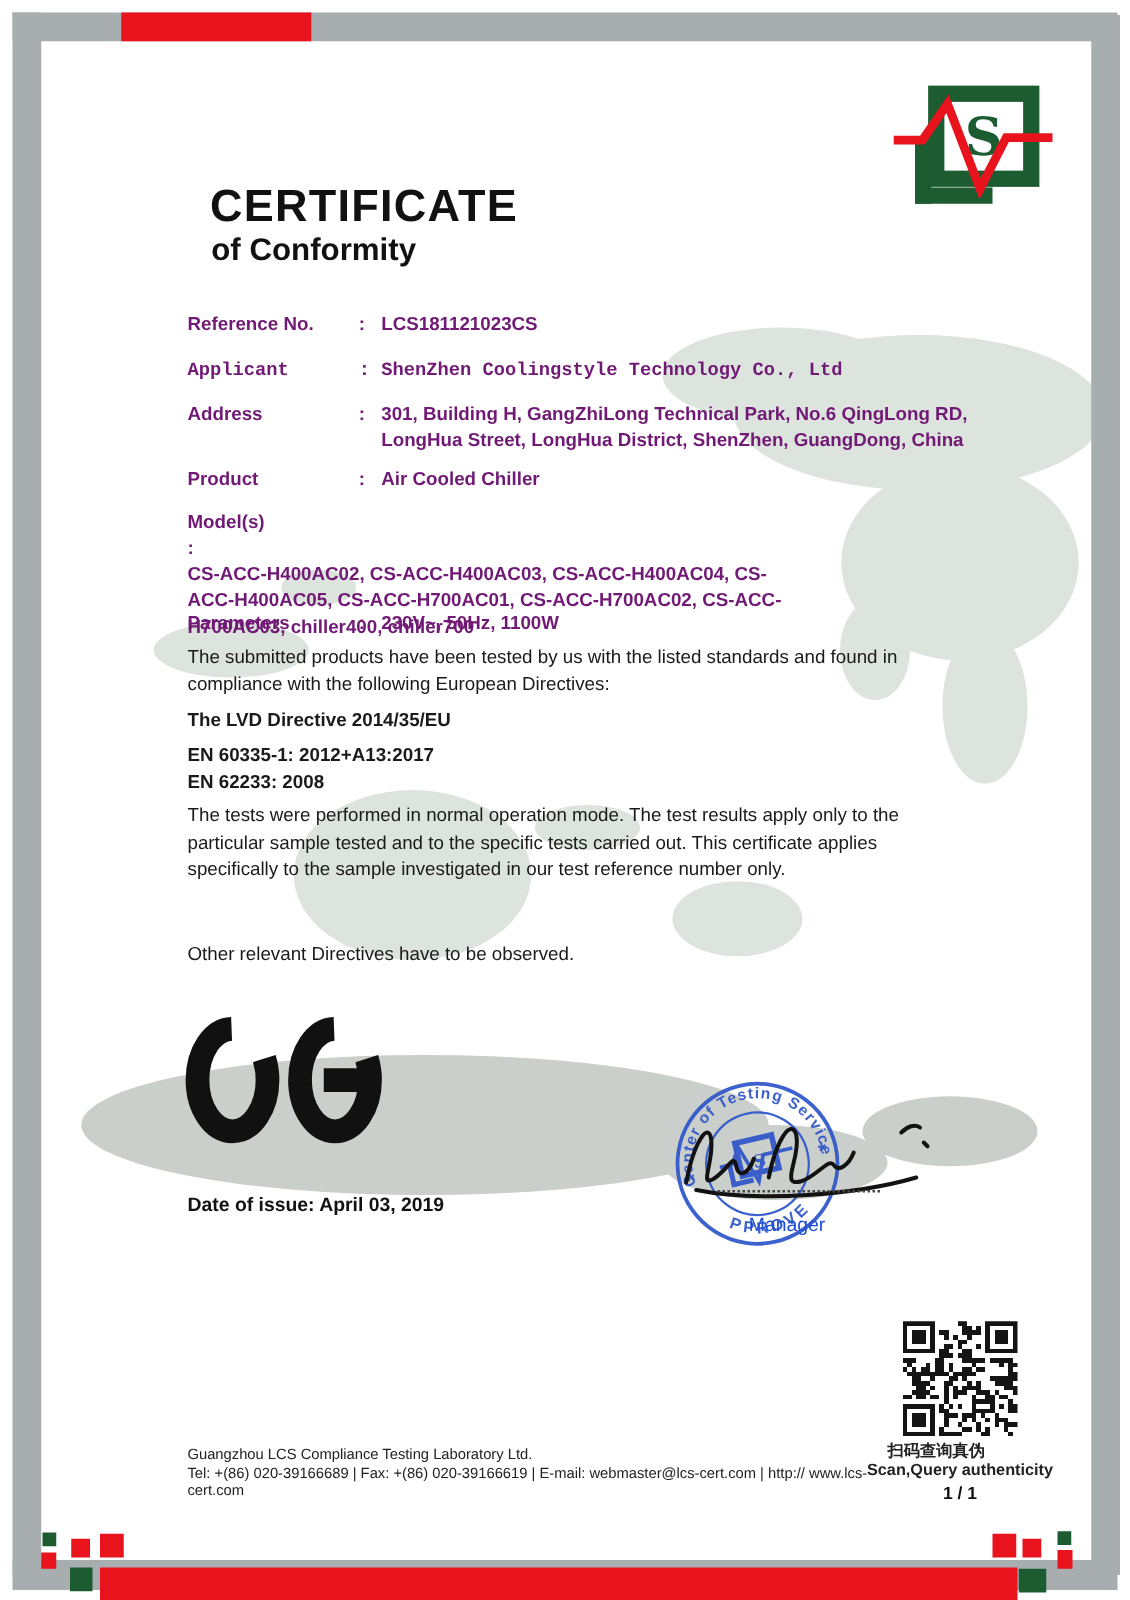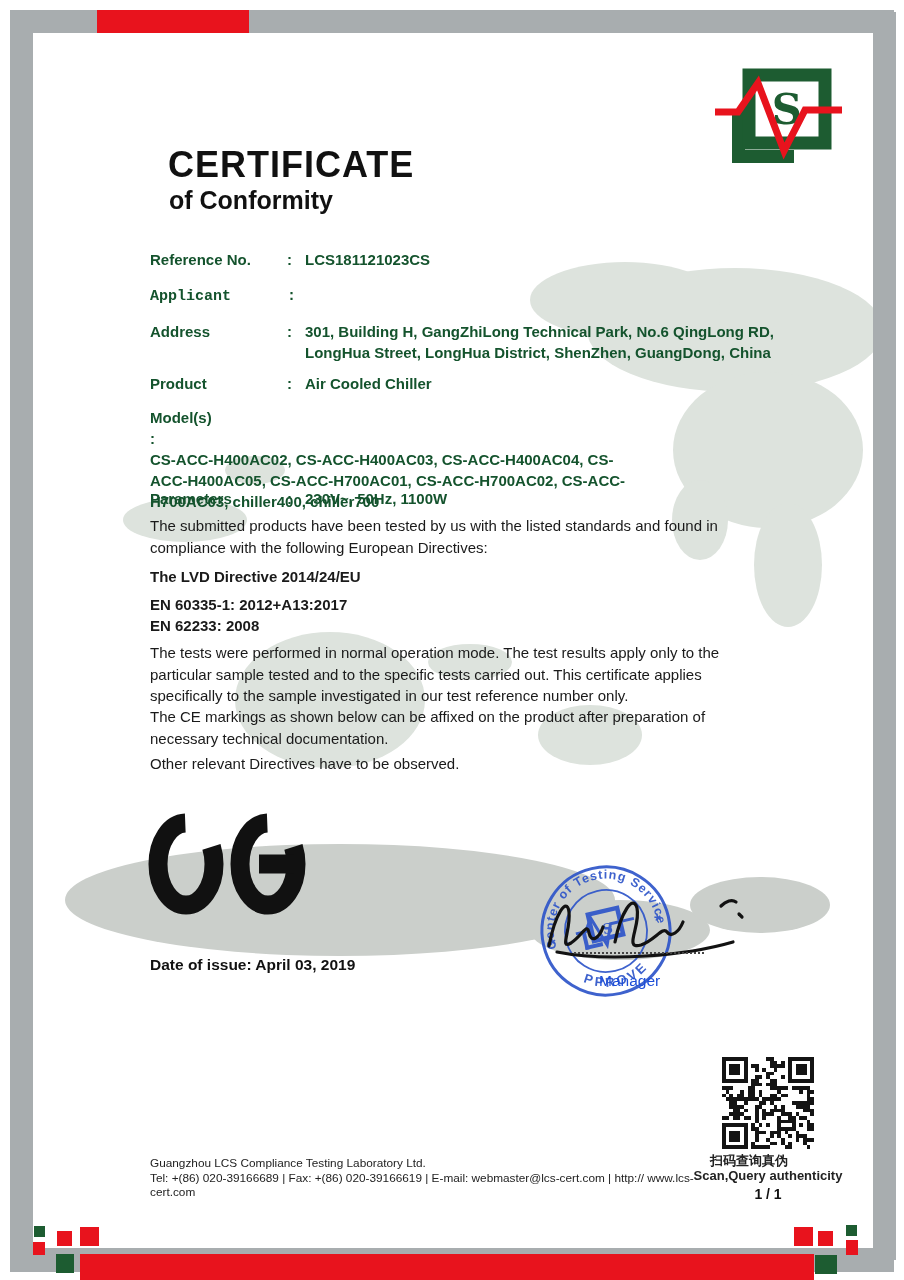--- a/index.html
+++ b/index.html
@@ -9,21 +9,21 @@
   .bar{position:absolute;background:#a8adaf;}
   .red{background:#e8131d !important;}
   .green{background:#1d5c31 !important;}
   .sq{position:absolute;}
   
   .map{position:absolute;left:0;top:0;z-index:0;}
   
   .content{position:absolute;left:0;top:0;width:100%;height:100%;z-index:2;}
   .title-main{position:absolute;left:168px;top:144px;font-size:36px;font-weight:bold;letter-spacing:1px;color:#111;}
   .title-sub{position:absolute;left:169px;top:186px;font-size:25px;font-weight:bold;color:#111;}
-  .frow{position:absolute;left:150px;width:670px;display:flex;font-size:15px;font-weight:bold;line-height:21px;color:#14532d;}
+  .frow{position:absolute;left:150px;width:670px;display:flex;font-size:15px;font-weight:bold;line-height:21px;color:#701a75;}
   .frow .lbl{width:137px;flex:none;}
   .frow .col{width:18px;flex:none;}
   .frow .val{width:495px;}
   .para{position:absolute;left:150px;width:592px;font-size:15px;line-height:21.5px;color:#1a1a1a;}
   .bold{font-weight:bold;}
   .date-line{position:absolute;left:150px;top:956px;font-size:15.5px;font-weight:bold;color:#111;}
   .manager{position:absolute;left:599px;top:972px;font-size:15.5px;color:#1d4ed8;}
   .dotline{position:absolute;left:574px;top:952px;width:130px;border-bottom:2px dotted #444;}
   .qr-wrap{position:absolute;left:722px;top:1057px;width:92px;height:92px;}
   .qr-cap-cn{position:absolute;left:710px;top:1152px;width:116px;text-align:left;font-size:13px;font-weight:bold;color:#222;font-family:Liberation Serif, serif;}
@@ -97,20 +97,21 @@
     <div class="title-sub">of Conformity</div>
 
     <div class="frow" style="top:249px;">
       <div class="lbl">Reference No.</div>
       <div class="col">:</div>
       <div class="val">LCS181121023CS</div>
     </div>
     <div class="frow" style="top:286px;font-family:Liberation Mono, monospace;">
       <div class="lbl">Applicant</div>
       <div class="col">:</div>
+      <div class="val">ShenZhen Coolingstyle Technology Co., Ltd</div>
     </div>
     <div class="frow" style="top:321px;">
       <div class="lbl">Address</div>
       <div class="col">:</div>
       <div class="val">301, Building H, GangZhiLong Technical Park, No.6 QingLong RD, LongHua Street, LongHua District, ShenZhen, GuangDong, China</div>
     </div>
     <div class="frow" style="top:373px;">
       <div class="lbl">Product</div>
       <div class="col">:</div>
       <div class="val">Air Cooled Chiller</div>
@@ -120,25 +121,24 @@
       <div class="col">:</div>
       <div class="val">CS-ACC-H400AC02, CS-ACC-H400AC03, CS-ACC-H400AC04, CS-ACC-H400AC05, CS-ACC-H700AC01, CS-ACC-H700AC02, CS-ACC-H700AC03, chiller400, chiller700</div>
     </div>
     <div class="frow" style="top:488px;">
       <div class="lbl">Parameters</div>
       <div class="col">:</div>
       <div class="val">230V~, 50Hz, 1100W</div>
     </div>
 
     <div class="para" style="top:515px;">The submitted products have been tested by us with the listed standards and found in compliance with the following European Directives:</div>
-    <div class="para bold" style="top:566px;">The LVD Directive 2014/24/EU</div>
+    <div class="para bold" style="top:566px;">The LVD Directive 2014/35/EU</div>
     <div class="para bold" style="top:594px;">EN 60335-1: 2012+A13:2017</div>
     <div class="para bold" style="top:615px;">EN 62233: 2008</div>
     <div class="para" style="top:642px;">The tests were performed in normal operation mode. The test results apply only to the particular sample tested and to the specific tests carried out. This certificate applies specifically to the sample investigated in our test reference number only.</div>
-    <div class="para" style="top:706px;">The CE markings as shown below can be affixed on the product after preparation of necessary technical documentation.</div>
     <div class="para" style="top:753px;">Other relevant Directives have to be observed.</div>
 
     <svg class="ce-mark" viewBox="0 0 162 108">
       <ellipse cx="40" cy="54" rx="28" ry="41" fill="none" stroke="#111" stroke-width="19" stroke-dasharray="182 38" stroke-dashoffset="19"></ellipse>
       <ellipse cx="122" cy="54" rx="28" ry="41" fill="none" stroke="#111" stroke-width="19" stroke-dasharray="182 38" stroke-dashoffset="19"></ellipse>
       <line x1="113" y1="54" x2="148" y2="54" stroke="#111" stroke-width="19"></line>
     </svg>
 
     <div class="date-line">Date of issue: April 03, 2019</div>
 

